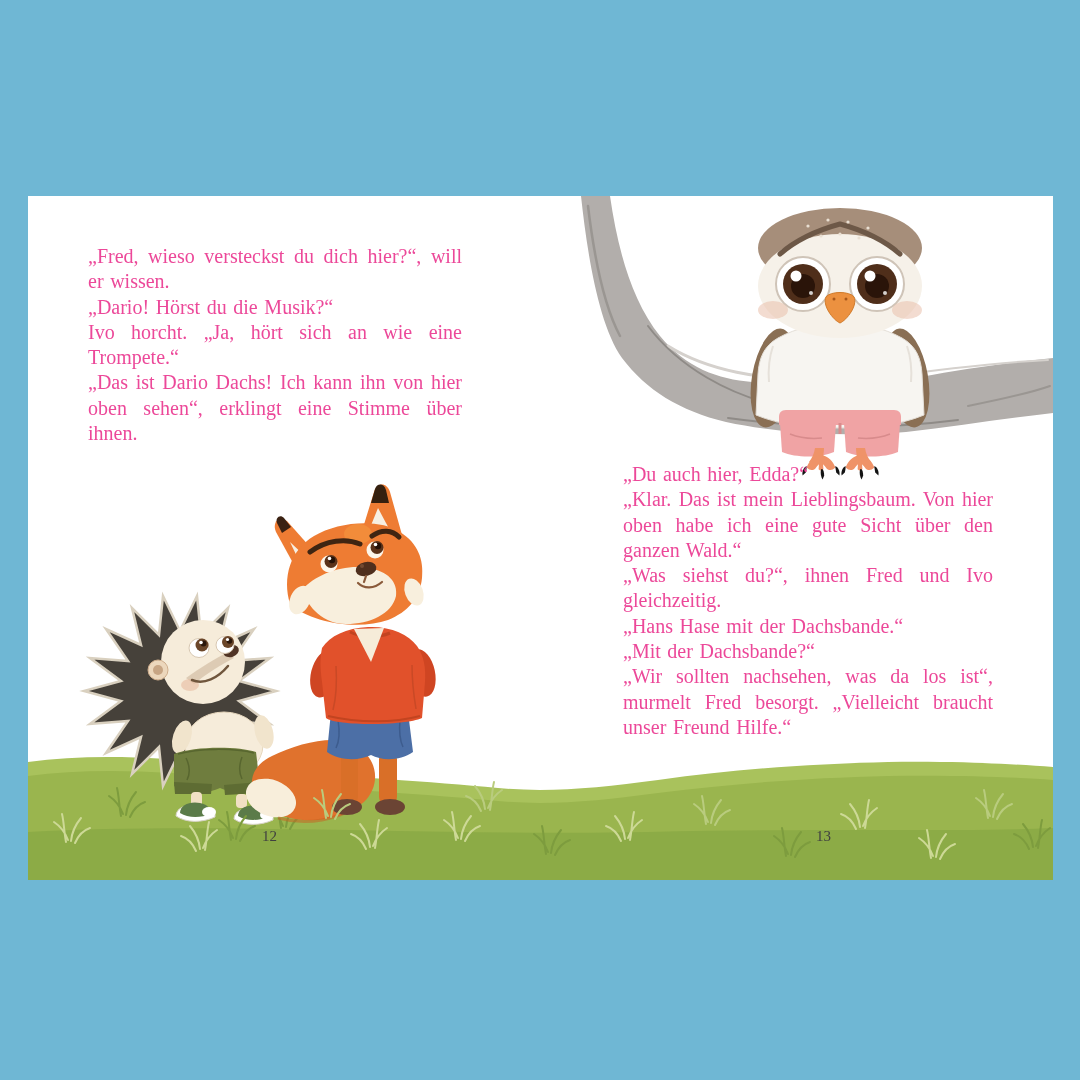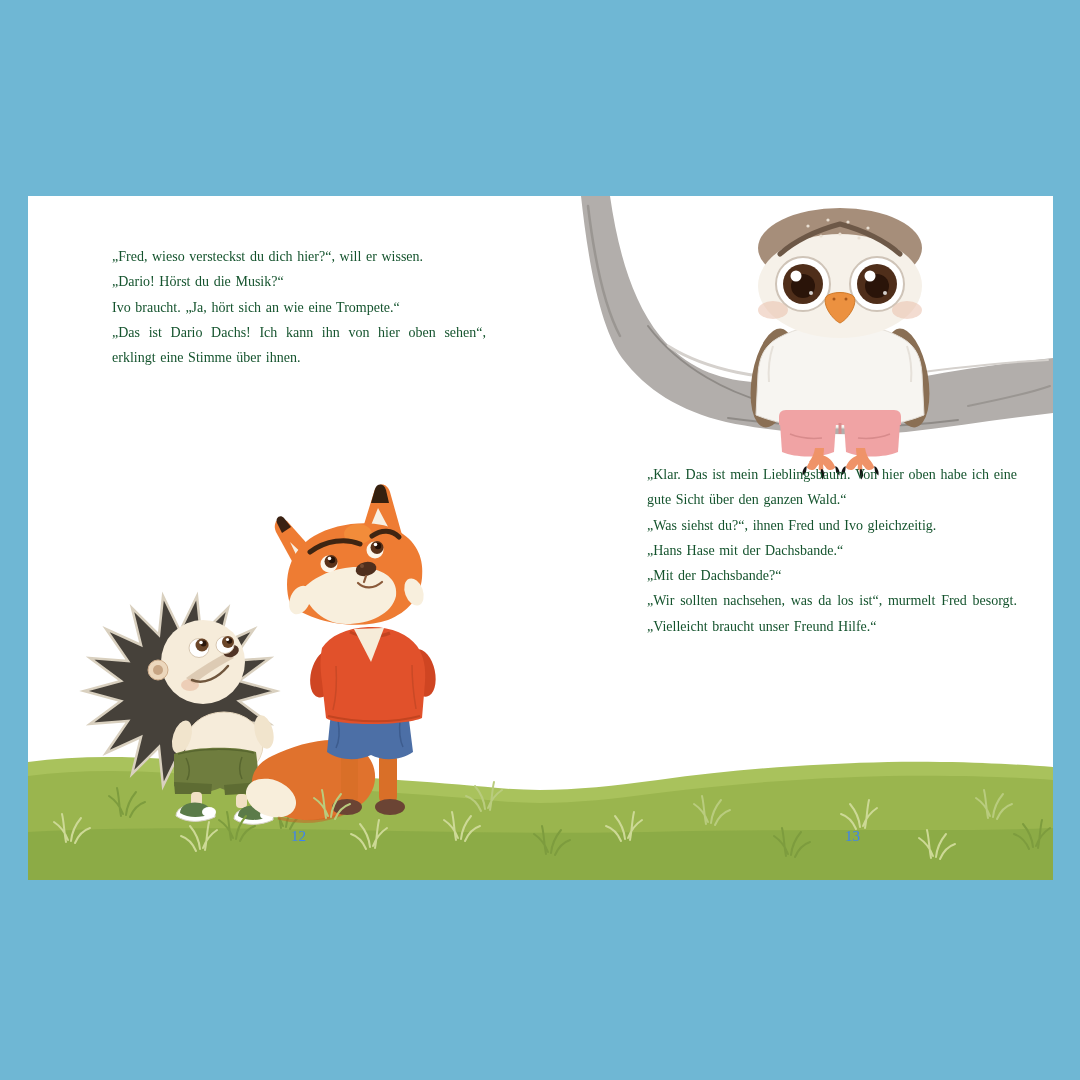--- a/index.html
+++ b/index.html
@@ -1,26 +1,26 @@
 <!DOCTYPE html>
 <html><head>
 <meta charset="utf-8">
 <style>
   html,body{margin:0;padding:0;width:1080px;height:1080px;overflow:hidden;background:#6fb7d4;}
   .canvas{position:relative;width:1080px;height:1080px;background:#6fb7d4;}
   .spread{position:absolute;left:28px;top:196px;width:1025px;height:684px;background:#ffffff;overflow:hidden;}
   .art{position:absolute;left:0;top:0;width:1025px;height:684px;}
   .textblock{position:absolute;font-family:"Liberation Serif","DejaVu Serif",serif;
-             font-size:14px;line-height:25.3px;color:#14532d;
-             text-align:justify;-moz-text-align-last:left;text-align-last:left;word-spacing:.08em;margin-left:24px;}
+             font-size:20px;line-height:25.3px;color:#ec4899;
+             text-align:justify;-moz-text-align-last:left;text-align-last:left;word-spacing:.08em;}
   .textblock p{margin:0;}
   .tb-left{left:60px;top:48px;width:374px;}
   .tb-right{left:595px;top:266px;width:370px;}
-  .pageno{position:absolute;width:44px;text-align:right;
-          font-family:"Liberation Serif","DejaVu Serif",serif;font-size:15px;color:#3b82f6;}
+  .pageno{position:absolute;width:44px;text-align:left;
+          font-family:"Liberation Serif","DejaVu Serif",serif;font-size:15px;color:#404040;}
   .pn-left{left:234px;top:632px;}
   .pn-right{left:788px;top:632px;}
 </style>
 </head>
 <body>
 
 <div class="canvas">
   <div class="spread">
 
     <svg class="art" viewBox="0 0 1025 684">
@@ -244,25 +244,26 @@
       <g>
         <use href="#tuft" transform="translate(205,642)" stroke="#7d9c3e"></use>
         <use href="#tuft" transform="translate(345,650) scale(-1,1)" stroke="#cdd996"></use>
         <use href="#tuft" transform="translate(300,620)" stroke="#b9cc7e"></use>
       </g>
     </svg>
 
     <div class="textblock tb-left">
       <p>„Fred, wieso versteckst du dich hier?“, will er wissen.</p>
       <p>„Dario! Hörst du die Musik?“</p>
-      <p>Ivo braucht. „Ja, hört sich an wie eine Trompete.“</p>
+      <p>Ivo horcht. „Ja, hört sich an wie eine Trompete.“</p>
       <p>„Das ist Dario Dachs! Ich kann ihn von hier oben sehen“, erklingt eine Stimme über ihnen.</p>
     </div>
 
     <div class="textblock tb-right">
+      <p>„Du auch hier, Edda?“</p>
       <p>„Klar. Das ist mein Lieblingsbaum. Von hier oben habe ich eine gute Sicht über den ganzen Wald.“</p>
       <p>„Was siehst du?“, ihnen Fred und Ivo gleichzeitig.</p>
       <p>„Hans Hase mit der Dachsbande.“</p>
       <p>„Mit der Dachsbande?“</p>
       <p>„Wir sollten nachsehen, was da los ist“, murmelt Fred besorgt. „Vielleicht braucht unser Freund Hilfe.“</p>
     </div>
 
     <div class="pageno pn-left">12</div>
     <div class="pageno pn-right">13</div>
 

